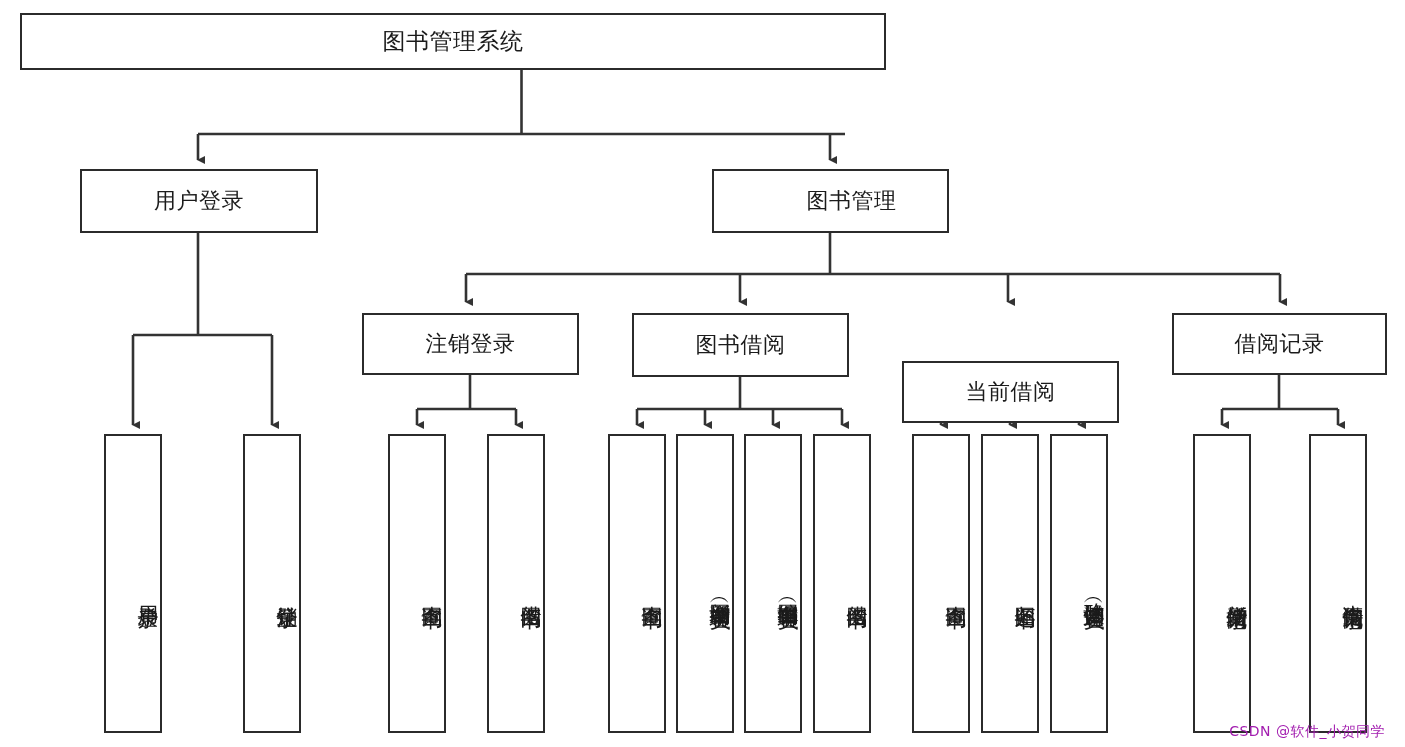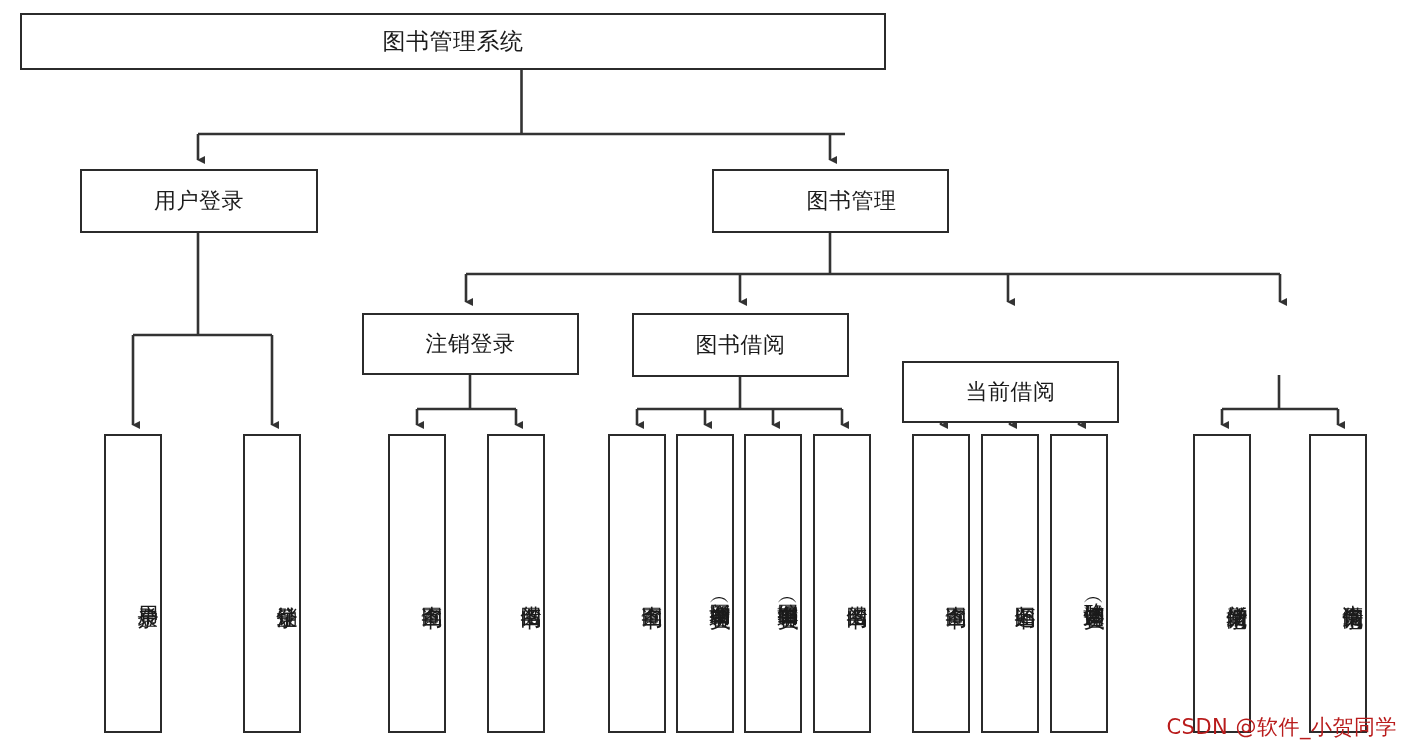--- a/index.html
+++ b/index.html
@@ -55,24 +55,24 @@
     padding-top: 14px;
     letter-spacing: 1px;
   }
   .node-v .vtext {
     writing-mode: vertical-rl;
     text-orientation: upright;
     display: block;
   }
   #watermark {
     position: absolute;
-    right: 8px;
+    right: 20px;
     bottom: 6px;
-    font-size: 21px;
-    color: #b91c1c;
+    font-size: 14px;
+    color: #a21caf;
     letter-spacing: 0.5px;
     white-space: nowrap;
     z-index: 3;
     pointer-events: none;
   }
 </style>
 </head>
 <body>
 
 <div id="diagram-root">
@@ -142,20 +142,23 @@
 
   <div class="node node-h" style="left:362px; top:313px; width:217px; height:62px;">
     <span>注销登录</span>
   </div>
   <div class="node node-h" style="left:632px; top:313px; width:217px; height:64px;">
     <span>图书借阅</span>
   </div>
   <div class="node node-h" style="left:902px; top:313px; width:217px; height:62px;margin-top:48px;">
     <span>当前借阅</span>
   </div>
+  <div class="node node-h" style="left:1172px; top:313px; width:215px; height:62px;">
+    <span>借阅记录</span>
+  </div>
 
   <div class="node node-v" style="left:104px; top:434px; width:58px; height:299px;">
     <span class="vtext">用户登录</span>
   </div>
   <div class="node node-v" style="left:243px; top:434px; width:58px; height:299px;">
     <span class="vtext">注销登录</span>
   </div>
 
   <div class="node node-v" style="left:388px; top:434px; width:58px; height:299px;">
     <span class="vtext">查询图书</span>

